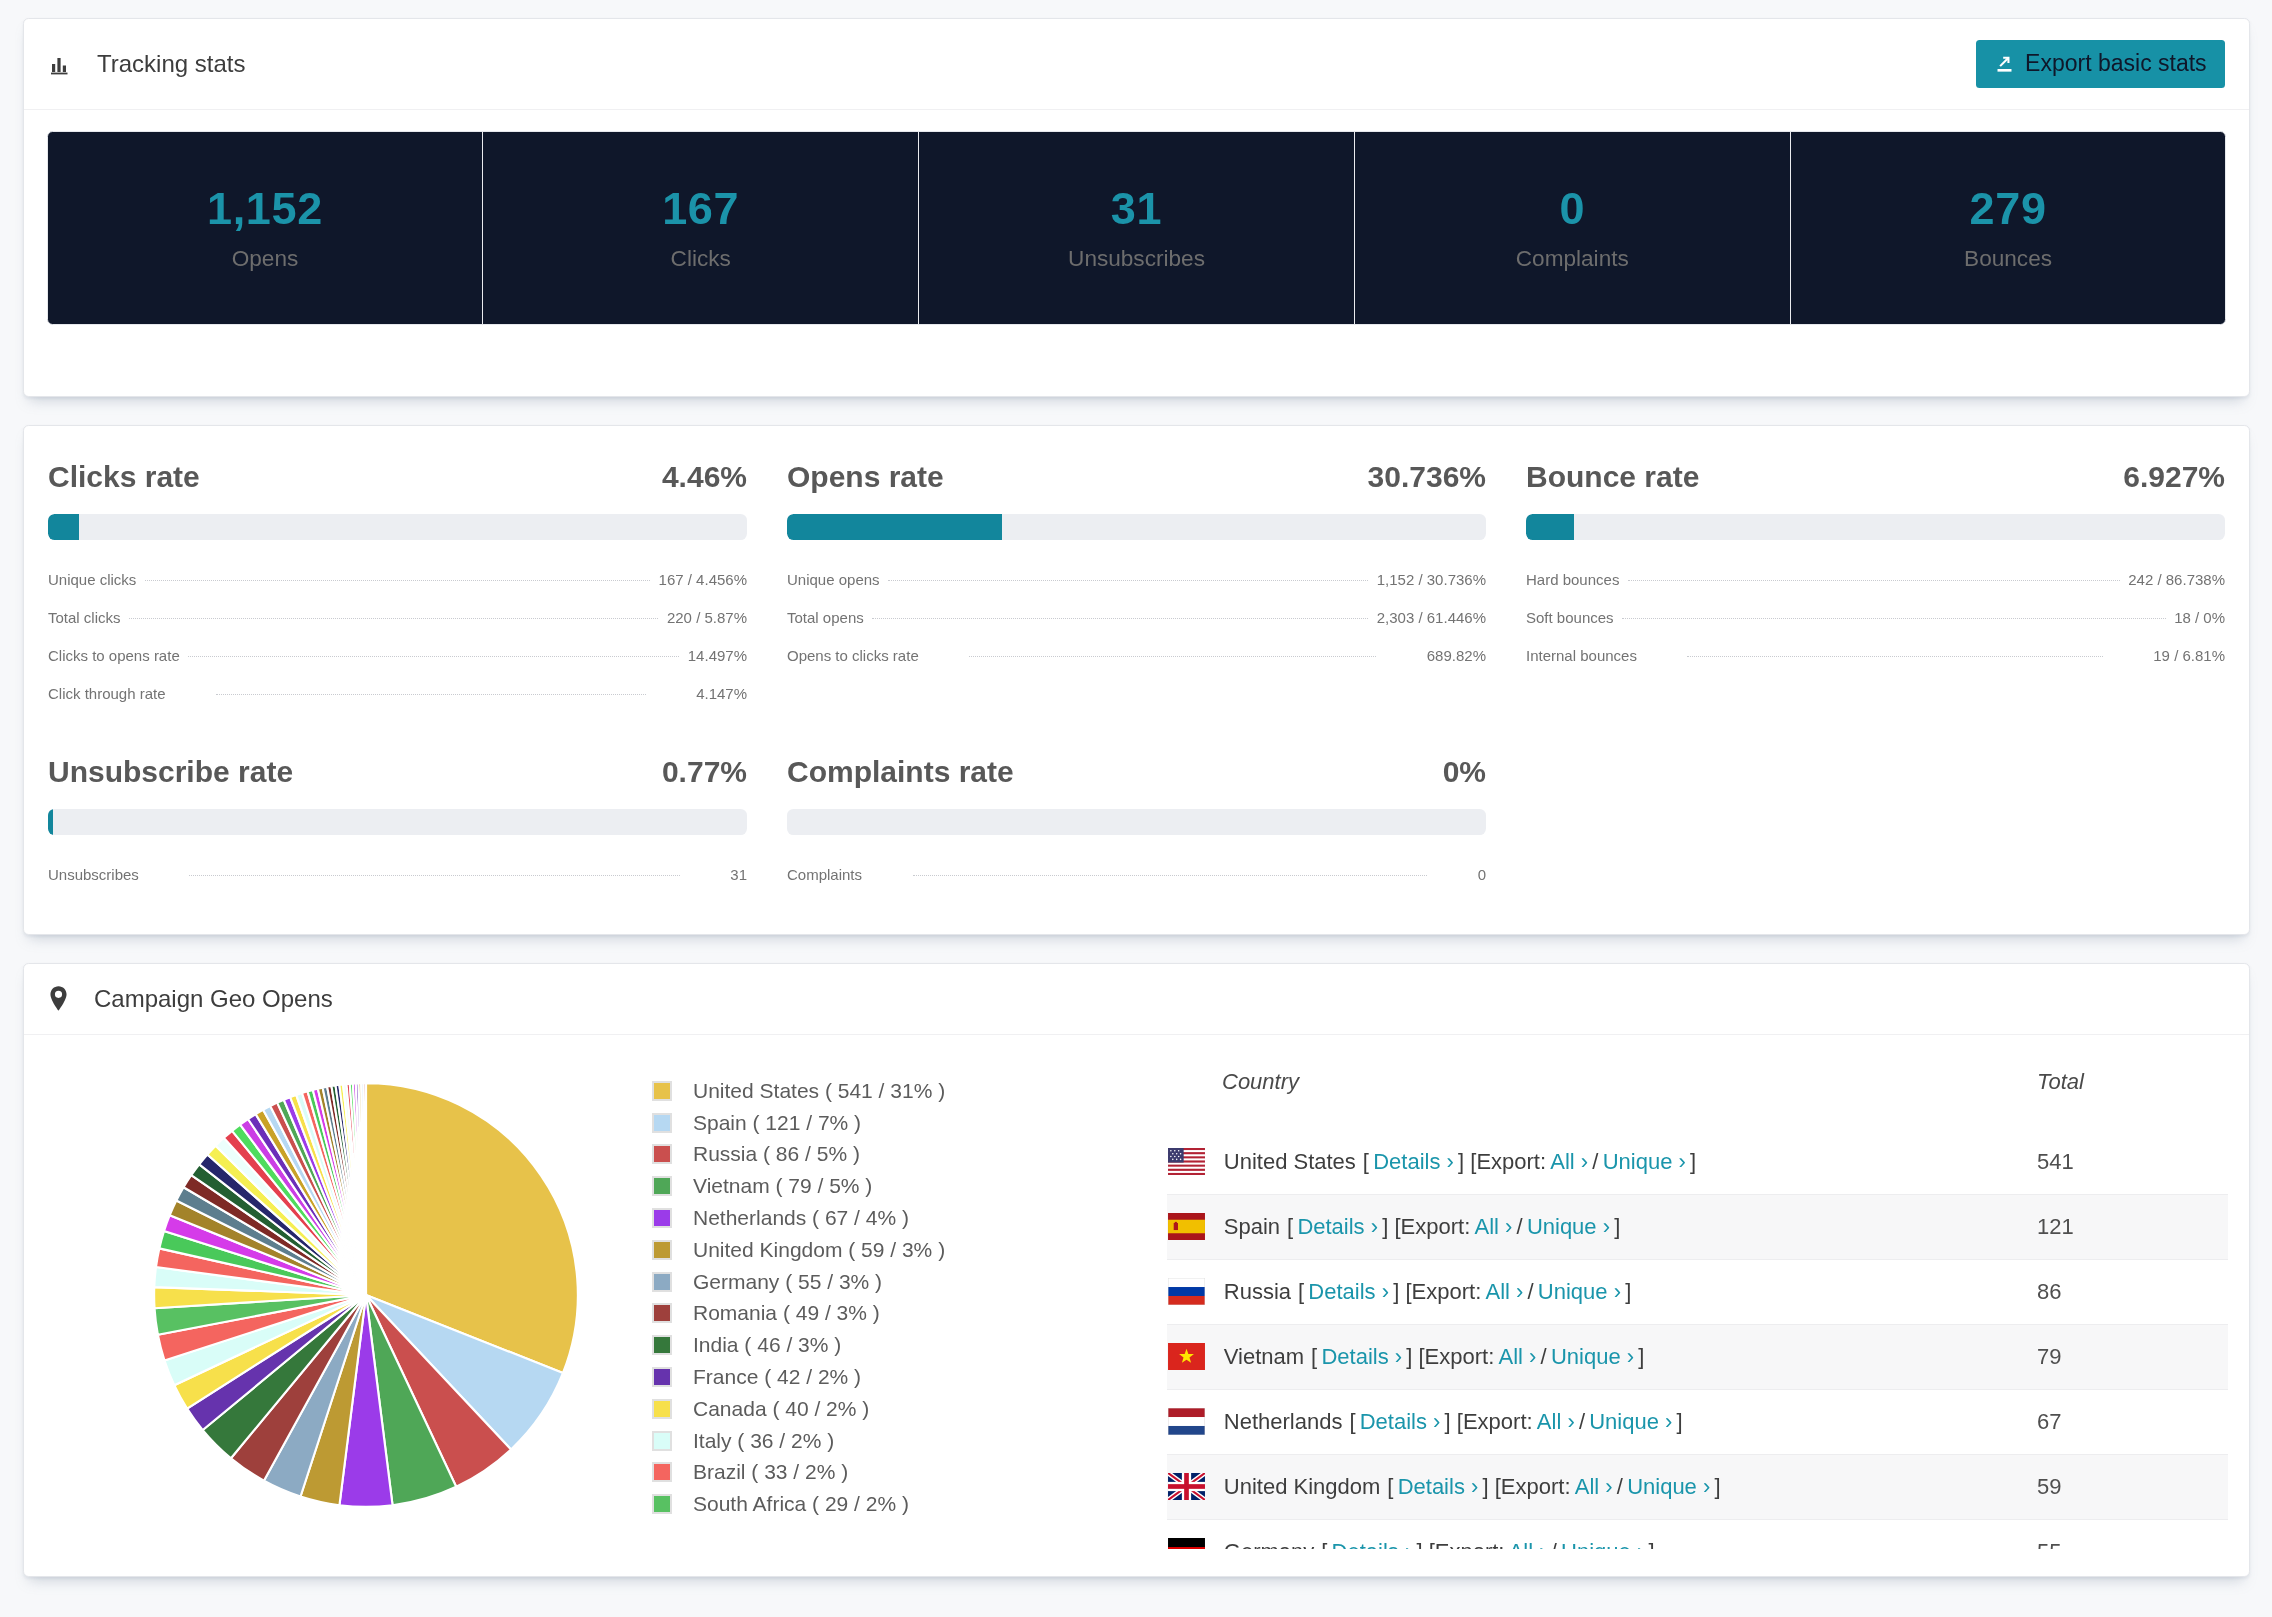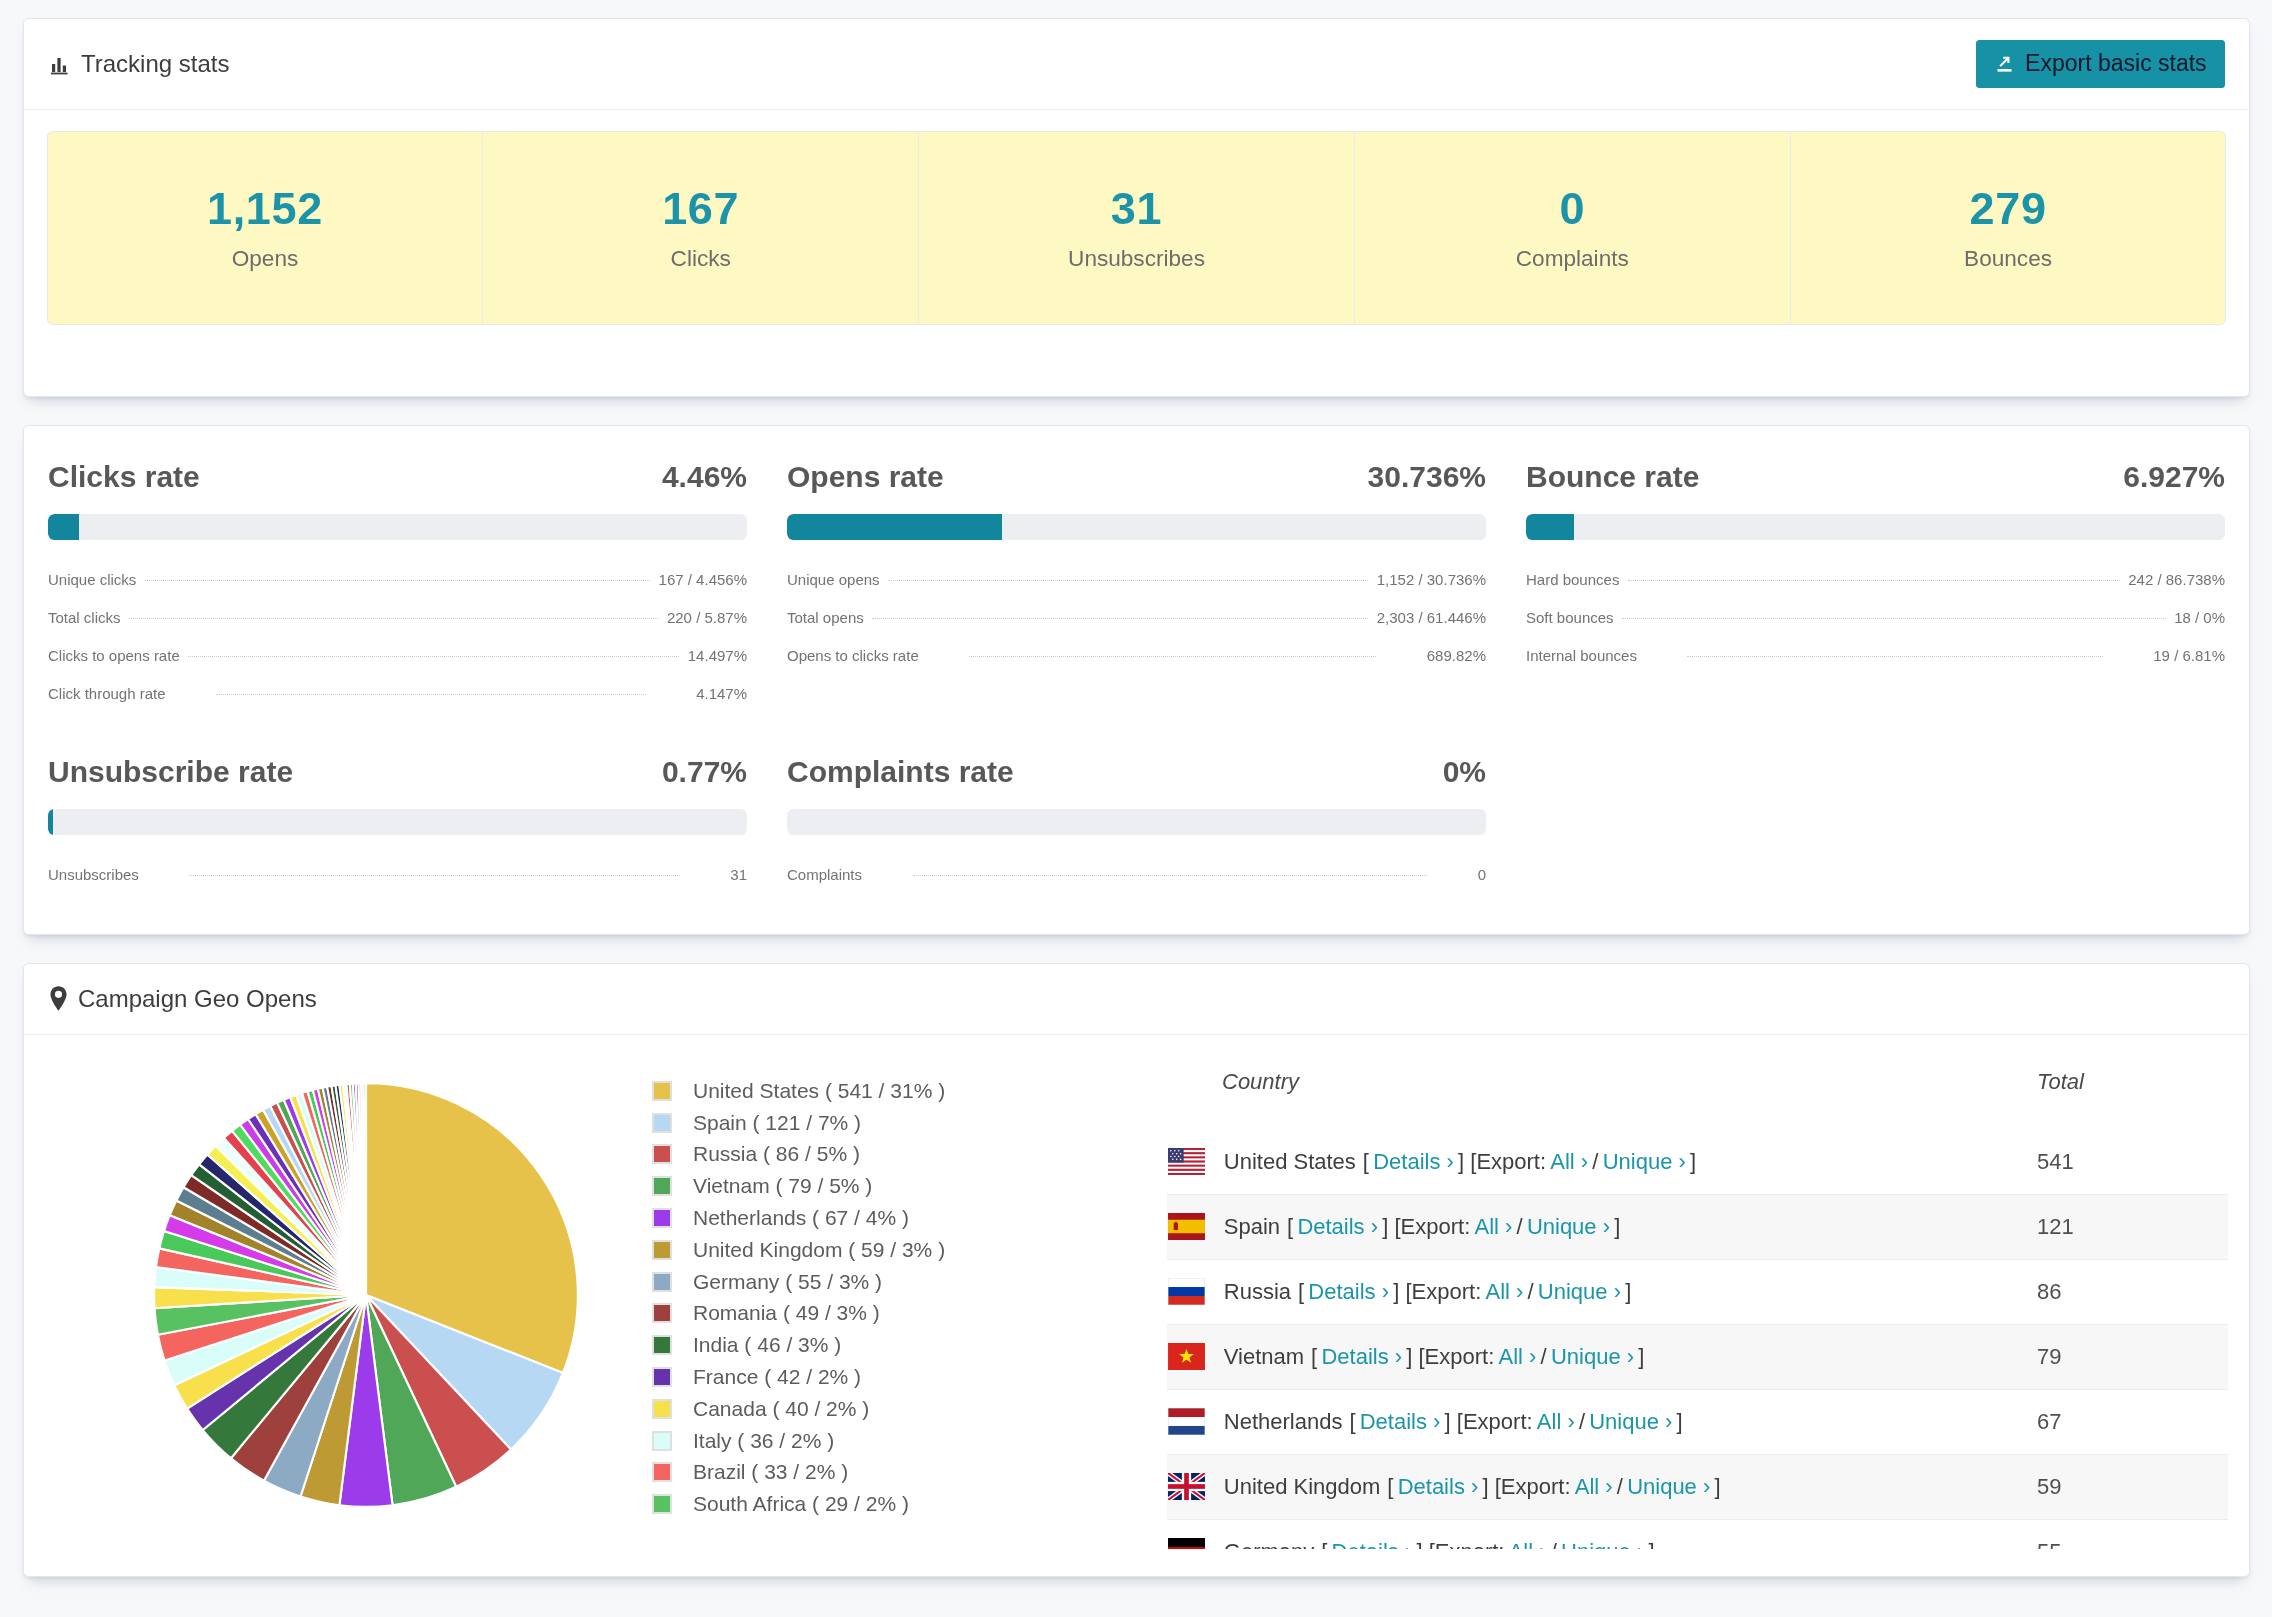--- a/index.html
+++ b/index.html
@@ -14,34 +14,34 @@
     background: #fff;
     border: 0.7px solid #e4e6ea;
     border-radius: 5.6px;
     box-shadow: 0 8.5px 12.7px -5.6px rgba(130,145,165,.38), 0 1.4px 2.8px rgba(130,145,165,.12);
     margin-bottom: 28px;
   }
   .card-header {
     display: flex; align-items: center; justify-content: space-between;
     padding: 21px 24px; border-bottom: 0.7px solid #f0f0f2;
   }
-  .card-title { display: flex; align-items: center; gap: 9px; font-size: 24px; color: #3d3d3d; }
+  .card-title { display: flex; align-items: center; gap: 25px; font-size: 24px; color: #3d3d3d; }
   .card-title svg { flex: 0 0 auto; }
 
   
   .export-btn {
     display: flex; align-items: center; gap: 10px;
     background: #1791a6; color: #0f172a; border: none; border-radius: 3.5px;
     font-family: Liberation Sans, sans-serif; font-size: 23px; padding: 10.6px 18.4px; cursor: pointer;
   }
 
   
   .stats-row {
     display: flex; margin: 21px 22.6px 71px;
-    border: 0.7px solid #e6e8ec; border-radius: 5.6px; height: 194px; background: #fef9c3;
+    border: 0.7px solid #e6e8ec; border-radius: 5.6px; height: 194px; background: #0f172a;
   }
   .stat-box {
     flex: 1; display: flex; flex-direction: column; align-items: center; justify-content: center;
     border-right: 0.7px solid #eaebef;
   }
   .stat-box:last-child { border-right: none; }
   .stat-value { font-size: 45px; font-weight: 700; color: #1b93a9; letter-spacing: 0.7px; }
   .stat-label { font-size: 22.6px; color: #6d6d6d; margin-top: 11.3px; }
 
   

